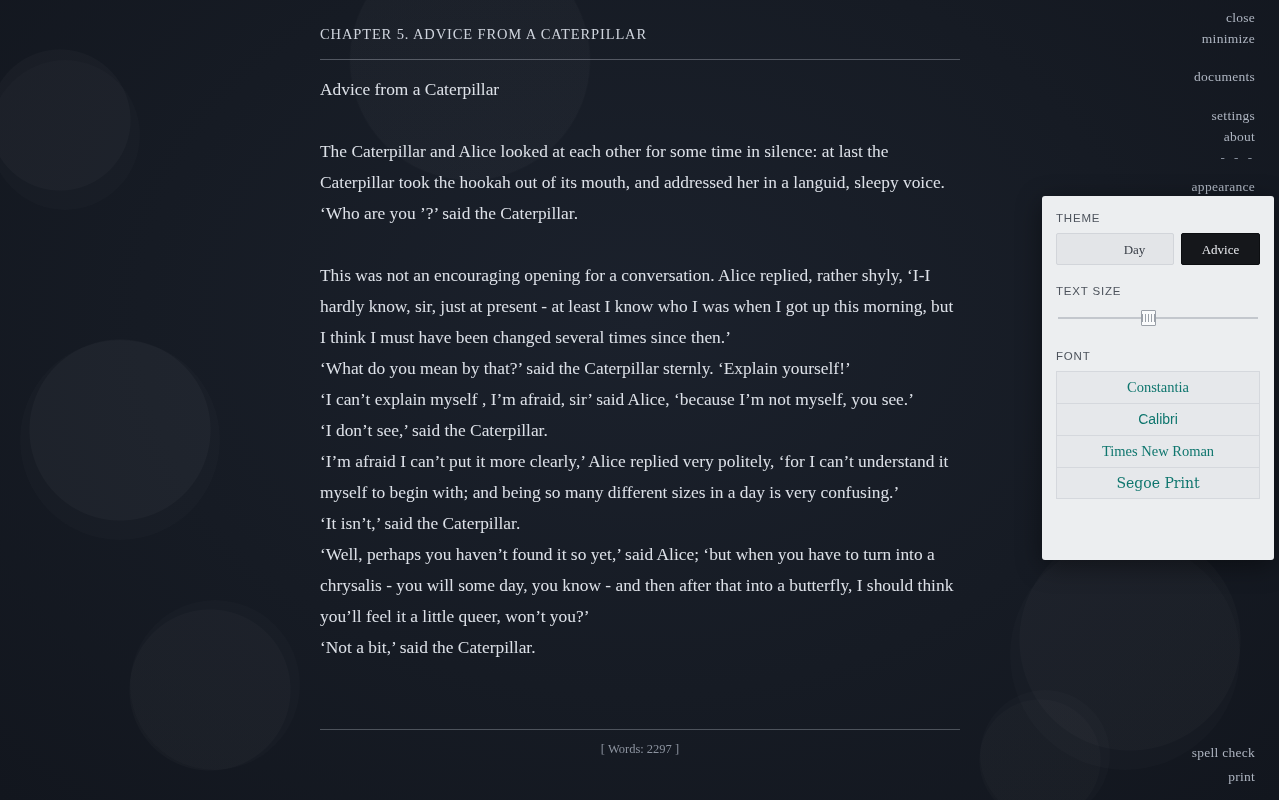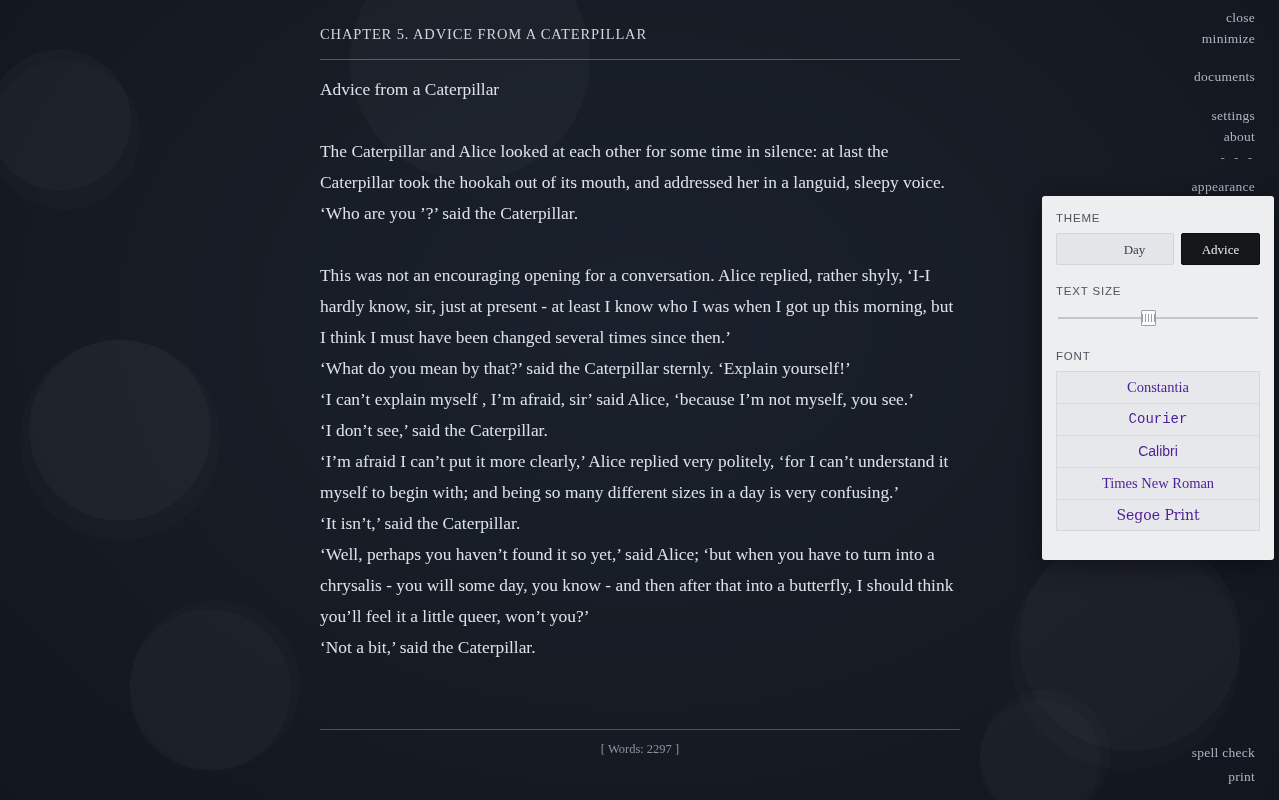--- a/index.html
+++ b/index.html
@@ -157,21 +157,21 @@
     background-position: center;
     background-repeat: no-repeat;
     cursor: ew-resize;
   }
   .font-list { display: flex; flex-direction: column; }
   .font-item {
     height: 32px;
     line-height: 31px;
     text-align: center;
     font-size: 14.5px;
-    color: #4c1d95;
+    color: #0f766e;
     background: #e6e8eb;
     border: 1px solid #d5d8dd;
     border-bottom: none;
     cursor: pointer;
   }
   .font-item:last-child { border-bottom: 1px solid #d5d8dd; }
   .f-constantia { font-family: "Liberation Serif", serif; }
   .f-courier { font-family: "Liberation Mono", monospace; font-size: 14px; }
   .f-calibri { font-family: "Liberation Sans", sans-serif; font-size: 14px; }
   .f-times { font-family: "Liberation Serif", serif; }
@@ -231,20 +231,19 @@
 
     <div class="panel-label">TEXT SIZE</div>
     <div class="slider-wrap">
       <div class="slider-track"></div>
       <div class="slider-thumb"></div>
     </div>
 
     <div class="panel-label">FONT</div>
     <div class="font-list">
       <div class="font-item f-constantia">Constantia</div>
-      <div class="font-item f-courier">Courier</div>
       <div class="font-item f-calibri">Calibri</div>
       <div class="font-item f-times">Times New Roman</div>
       <div class="font-item f-segoe">Segoe Print</div>
     </div>
   </div>
 
 </div>
 
 </body></html>

